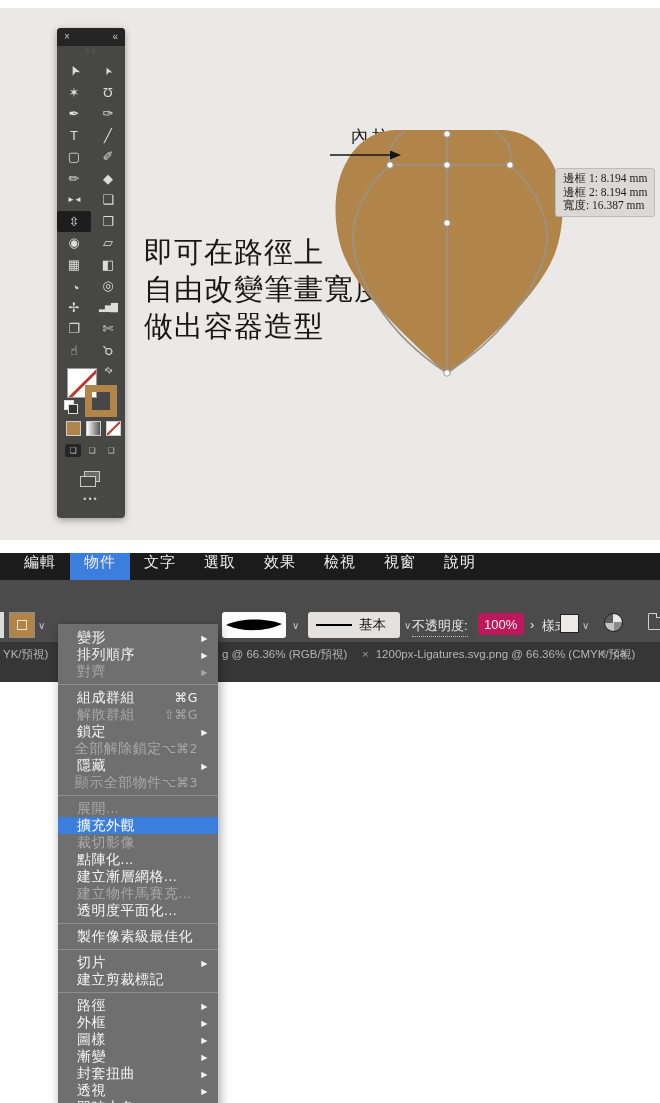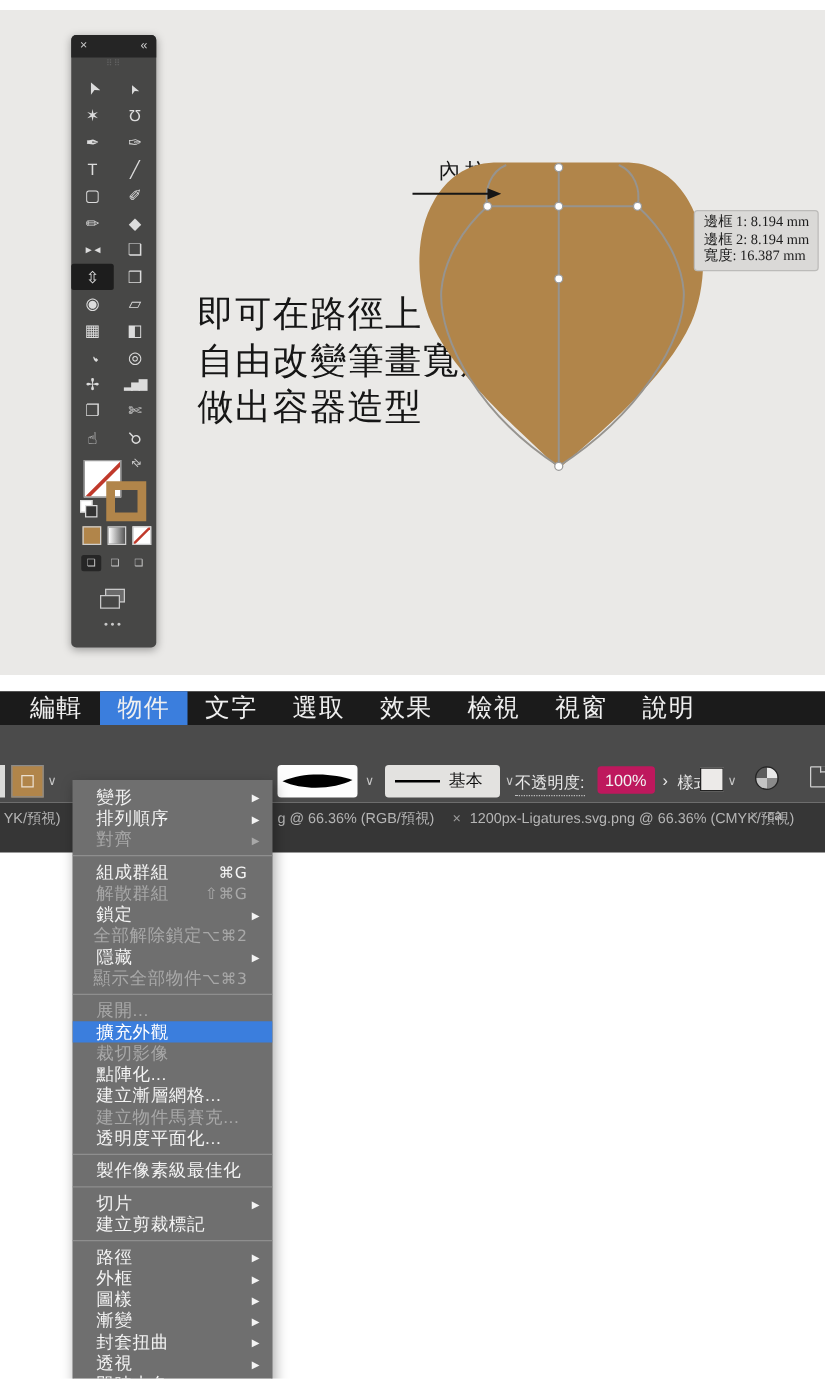--- a/index.html
+++ b/index.html
@@ -37,30 +37,30 @@
   .sq-gradient{background:linear-gradient(90deg,#fff,#555);}
   .sq-none{background:#fff;}
   .sq-none::after{content:"";position:absolute;left:-3px;top:5px;width:20px;height:2px;background:#c0392b;transform:rotate(-45deg);}
   .mode-row{position:absolute;left:8px;top:416px;display:flex;gap:3px;}
   .mode{width:16px;height:13px;display:flex;align-items:center;justify-content:center;color:#c9c9c9;font-size:8px;}
   .mode.pressed{background:#262626;border-radius:2px;}
   .rects-icon{position:absolute;left:27px;top:443px;width:14px;height:9px;border:1px solid #c9c9c9;background:#6b6b6b;}
   .rects-icon::after{content:"";position:absolute;left:-5px;top:4px;width:14px;height:9px;border:1px solid #c9c9c9;background:#474746;}
   .tb-dots{position:absolute;left:0;top:466px;width:100%;text-align:center;color:#c9c9c9;font-size:9px;letter-spacing:2px;}
 
-  .caption-top{position:absolute;left:158px;top:226px;font-size:29px;line-height:37px;color:#161616;letter-spacing:1px;}
+  .caption-top{position:absolute;left:144px;top:226px;font-size:29px;line-height:37px;color:#161616;letter-spacing:1px;}
   .neila-label{position:absolute;left:351px;top:117px;font-size:17px;color:#161616;letter-spacing:4px;}
   .shape-svg{position:absolute;left:325px;top:115px;}
   .tooltip{position:absolute;left:555px;top:160px;background:#dad9d7;border:1px solid #bcbbb9;border-radius:3px;
            padding:3px 7px;font-family:"Liberation Serif","DejaVu Serif",serif;font-size:11.5px;line-height:13.5px;color:#1c1c1c;white-space:nowrap;}
 
   
   .menubar{position:absolute;left:0;top:553px;width:660px;height:27px;background:var(--menubar_bg);
            display:flex;align-items:stretch;padding-left:10px;box-sizing:border-box;}
-  .mb-item{display:flex;align-items:center;padding:0 14px;font-size:20px;color:#f0f0f0;letter-spacing:1px;}
+  .mb-item{display:flex;padding:0 14px;font-size:15px;color:#f0f0f0;letter-spacing:1px;}
   .mb-item.active{background:var(--menu_highlight);}
 
   .controlbar{position:absolute;left:0;top:580px;width:660px;height:62px;background:var(--controlbar_bg);}
   .cb-sliver{position:absolute;left:0;top:32px;width:4px;height:26px;background:#dcdcda;}
   .cb-fill{position:absolute;left:9px;top:32px;width:24px;height:24px;background:var(--shape_brown);border:1px solid #8b8b8b;}
   .cb-fill::after{content:"";position:absolute;left:7px;top:7px;width:8px;height:8px;border:1px solid rgba(255,255,255,.75);}
   .cb-chev{position:absolute;color:#c6c6c6;font-size:10px;top:40px;}
   .cb-brush{position:absolute;left:222px;top:32px;width:64px;height:26px;background:#fdfdfd;border-radius:3px;}
   .cb-strokestyle{position:absolute;left:308px;top:32px;width:92px;height:26px;background:#e3e2e0;border-radius:3px;
                   display:flex;align-items:center;gap:7px;padding:0 8px;box-sizing:border-box;}

